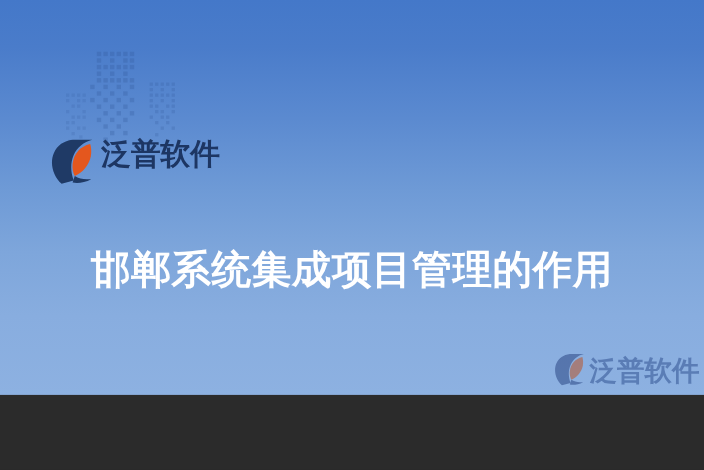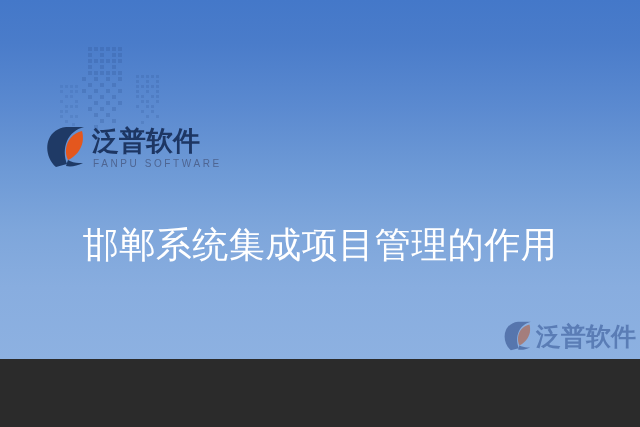--- a/index.html
+++ b/index.html
@@ -79,21 +79,21 @@
   
   .headline {
     position: absolute;
     left: 0;
     top: 222px;
     width: 640px;
     text-align: center;
     font-family: "DejaVu Serif", "Liberation Serif", serif;
     font-size: 36px;
     line-height: 46px;
-    font-weight: 400;
+    font-weight: 700;
     color: #ffffff;
     letter-spacing: 0.5px;
     white-space: nowrap;
   }
 
   
   .watermark {
     position: absolute;
     right: 4px;
     bottom: 8px;
@@ -260,21 +260,20 @@
   <div class="brand-logo">
     <div class="brand-mark">
       <svg width="40" height="42" viewBox="0 0 40 42" xmlns="http://www.w3.org/2000/svg">
         <path d="M20 1 L38 1 C30 3 24 8 21 15 C18 22 18 30 21 38 L10 41 C2 34 -1 22 3 13 C6 6 12 2 20 1 Z" fill="#1f3a66"></path>
         <path d="M36 5 C27 7 21 14 20 23 C19.6 27 20.4 31 22 34 C29 31 35 24 36.6 16 C37.2 12 37 8 36 5 Z" fill="#e4571e"></path>
         <path d="M22 34 C25 36 29 37 33 37 L37 37 C31 40 25 41 20 40 C20.6 38 21.2 36 22 34 Z" fill="#1f3a66"></path>
       </svg>
     </div>
     <div class="brand-words">
       <div class="brand-cn">泛普软件</div>
-      <div class="brand-en">FANPU SOFTWARE</div>
     </div>
   </div>
 
   <div class="headline">邯郸系统集成项目管理的作用</div>
 
   <div class="watermark">
     <div class="wm-row">
       <div class="wm-mark">
         <svg width="30" height="30" viewBox="0 0 40 42" xmlns="http://www.w3.org/2000/svg">
           <path d="M20 1 L38 1 C30 3 24 8 21 15 C18 22 18 30 21 38 L10 41 C2 34 -1 22 3 13 C6 6 12 2 20 1 Z" fill="#36538f"></path>

